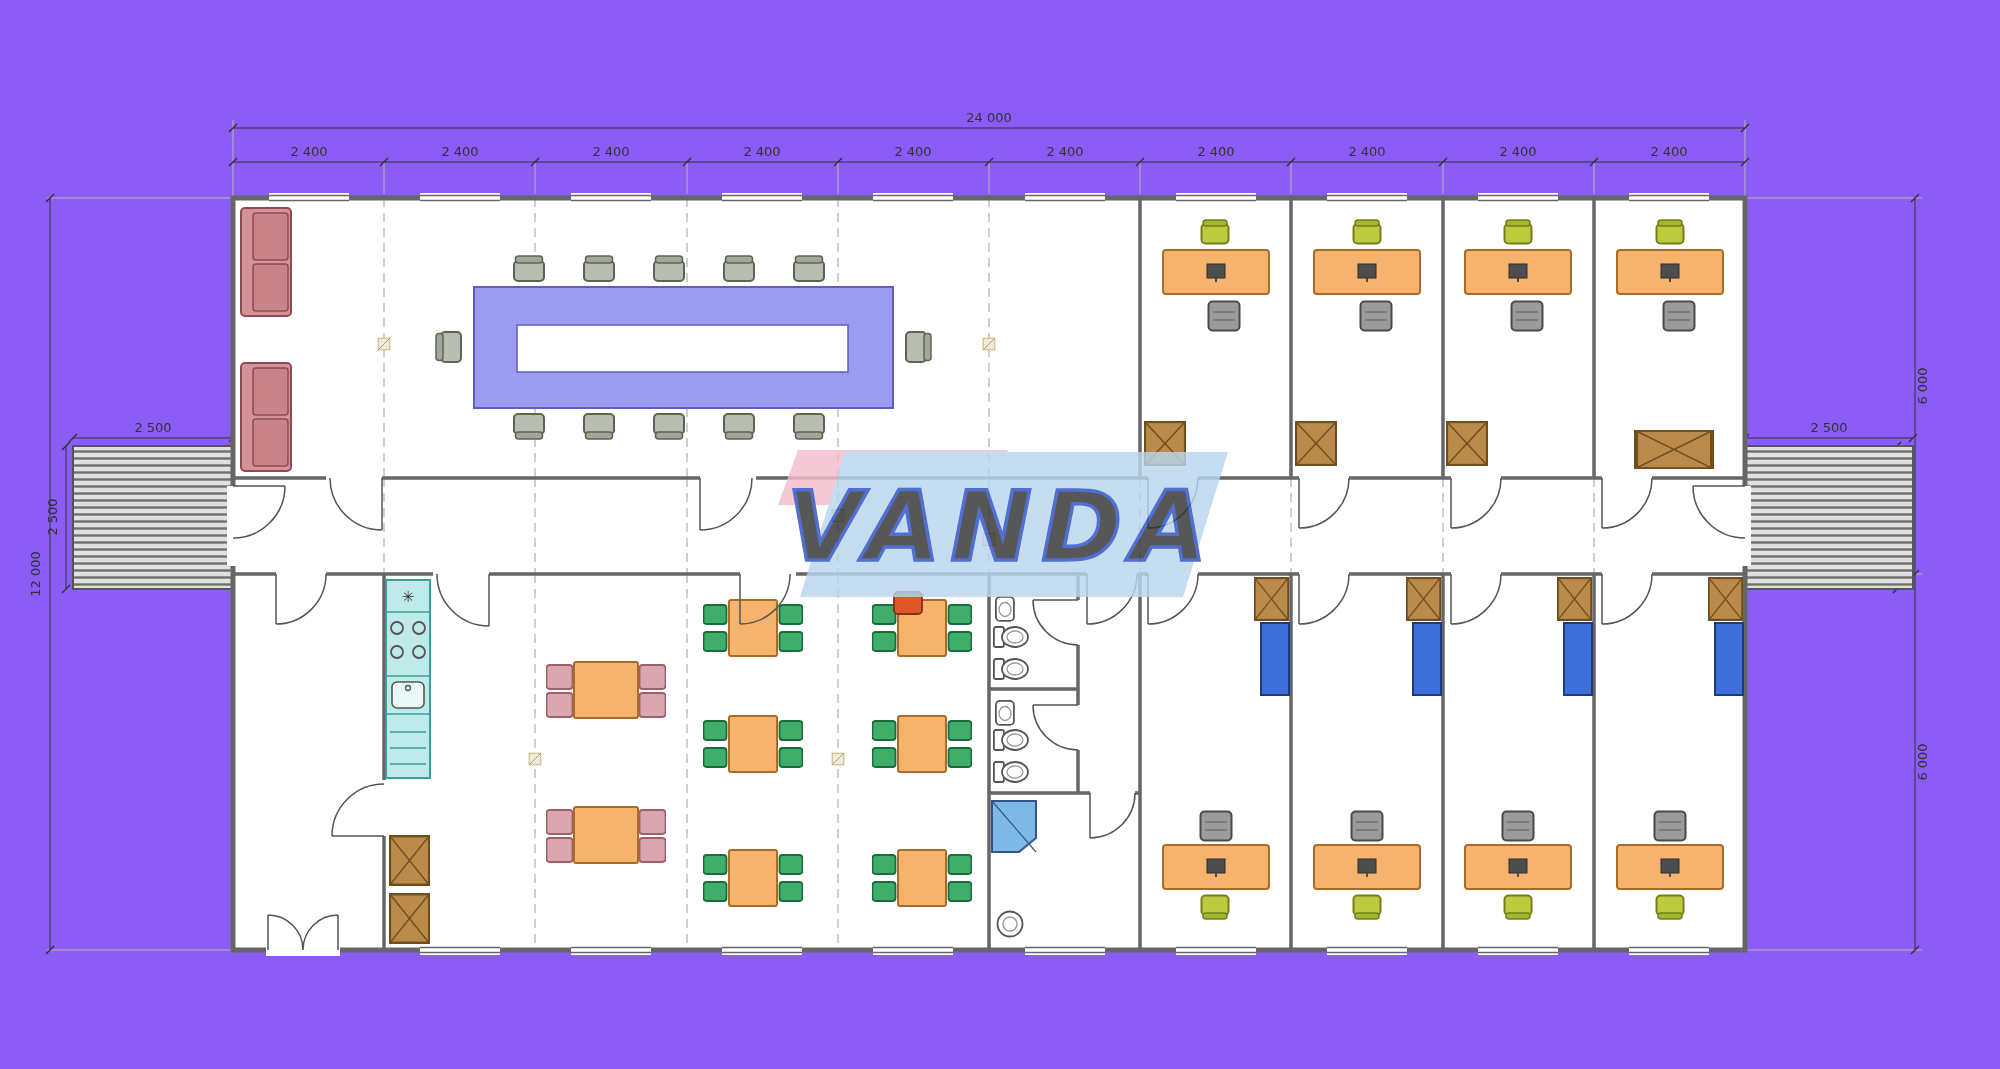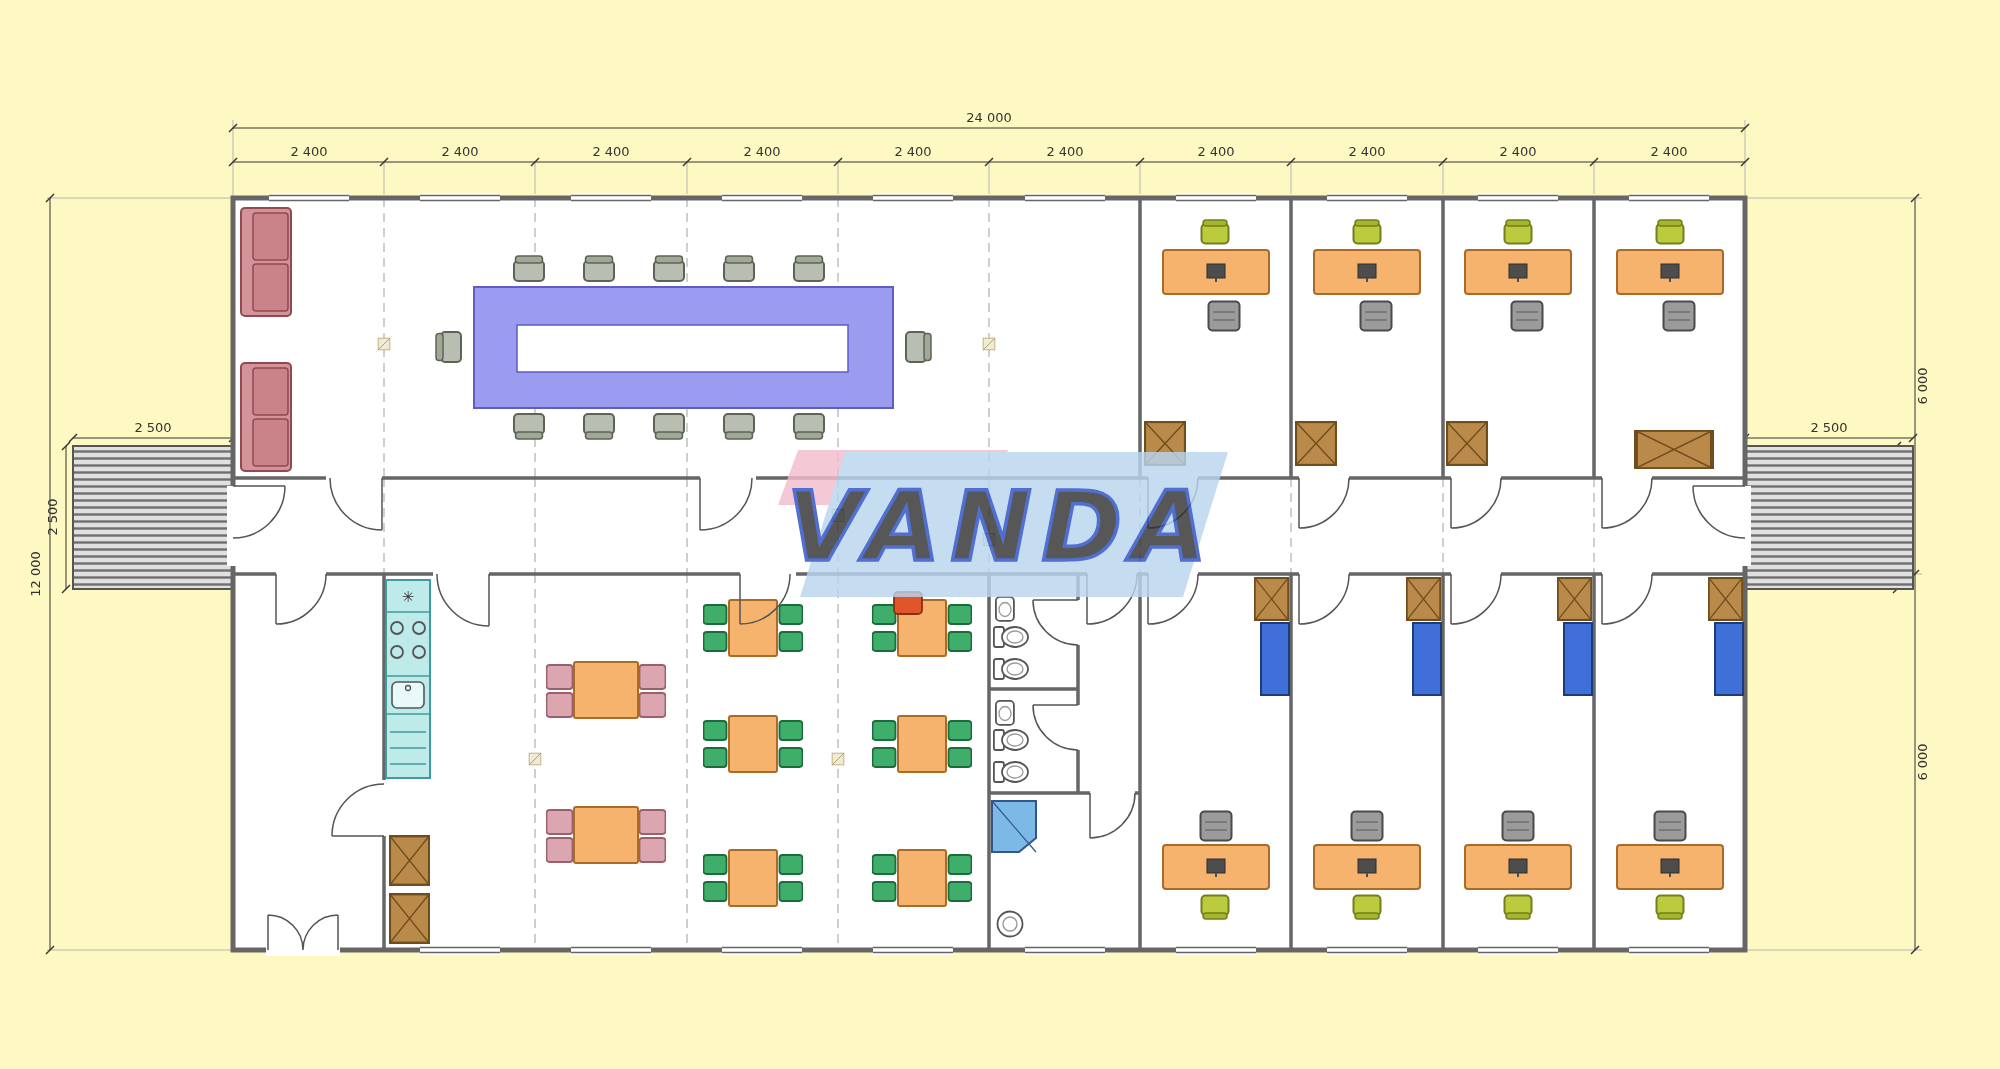--- a/index.html
+++ b/index.html
@@ -1,16 +1,16 @@
 <!DOCTYPE html>
 <html><head>
 <meta charset="utf-8">
 <style>
   html,body{margin:0;padding:0;background:#ffffff;}
-  .page{position:relative;width:2000px;height:1069px;background:#fef9c3;overflow:hidden;}
+  .page{position:relative;width:2000px;height:1069px;background:#8b5cf6;overflow:hidden;}
   svg text{font-family:"DejaVu Sans","Liberation Sans",sans-serif;fill:#333;}
   .dim{font-size:13px;}
   .wm-text{font-family:"DejaVu Sans","Liberation Sans",sans-serif;font-weight:bold;font-style:italic;letter-spacing:10px;}
 </style>
 </head>
 <body>
 
 <div class="page">
 <svg width="2000" height="1069" viewBox="0 0 2000 1069">
 

